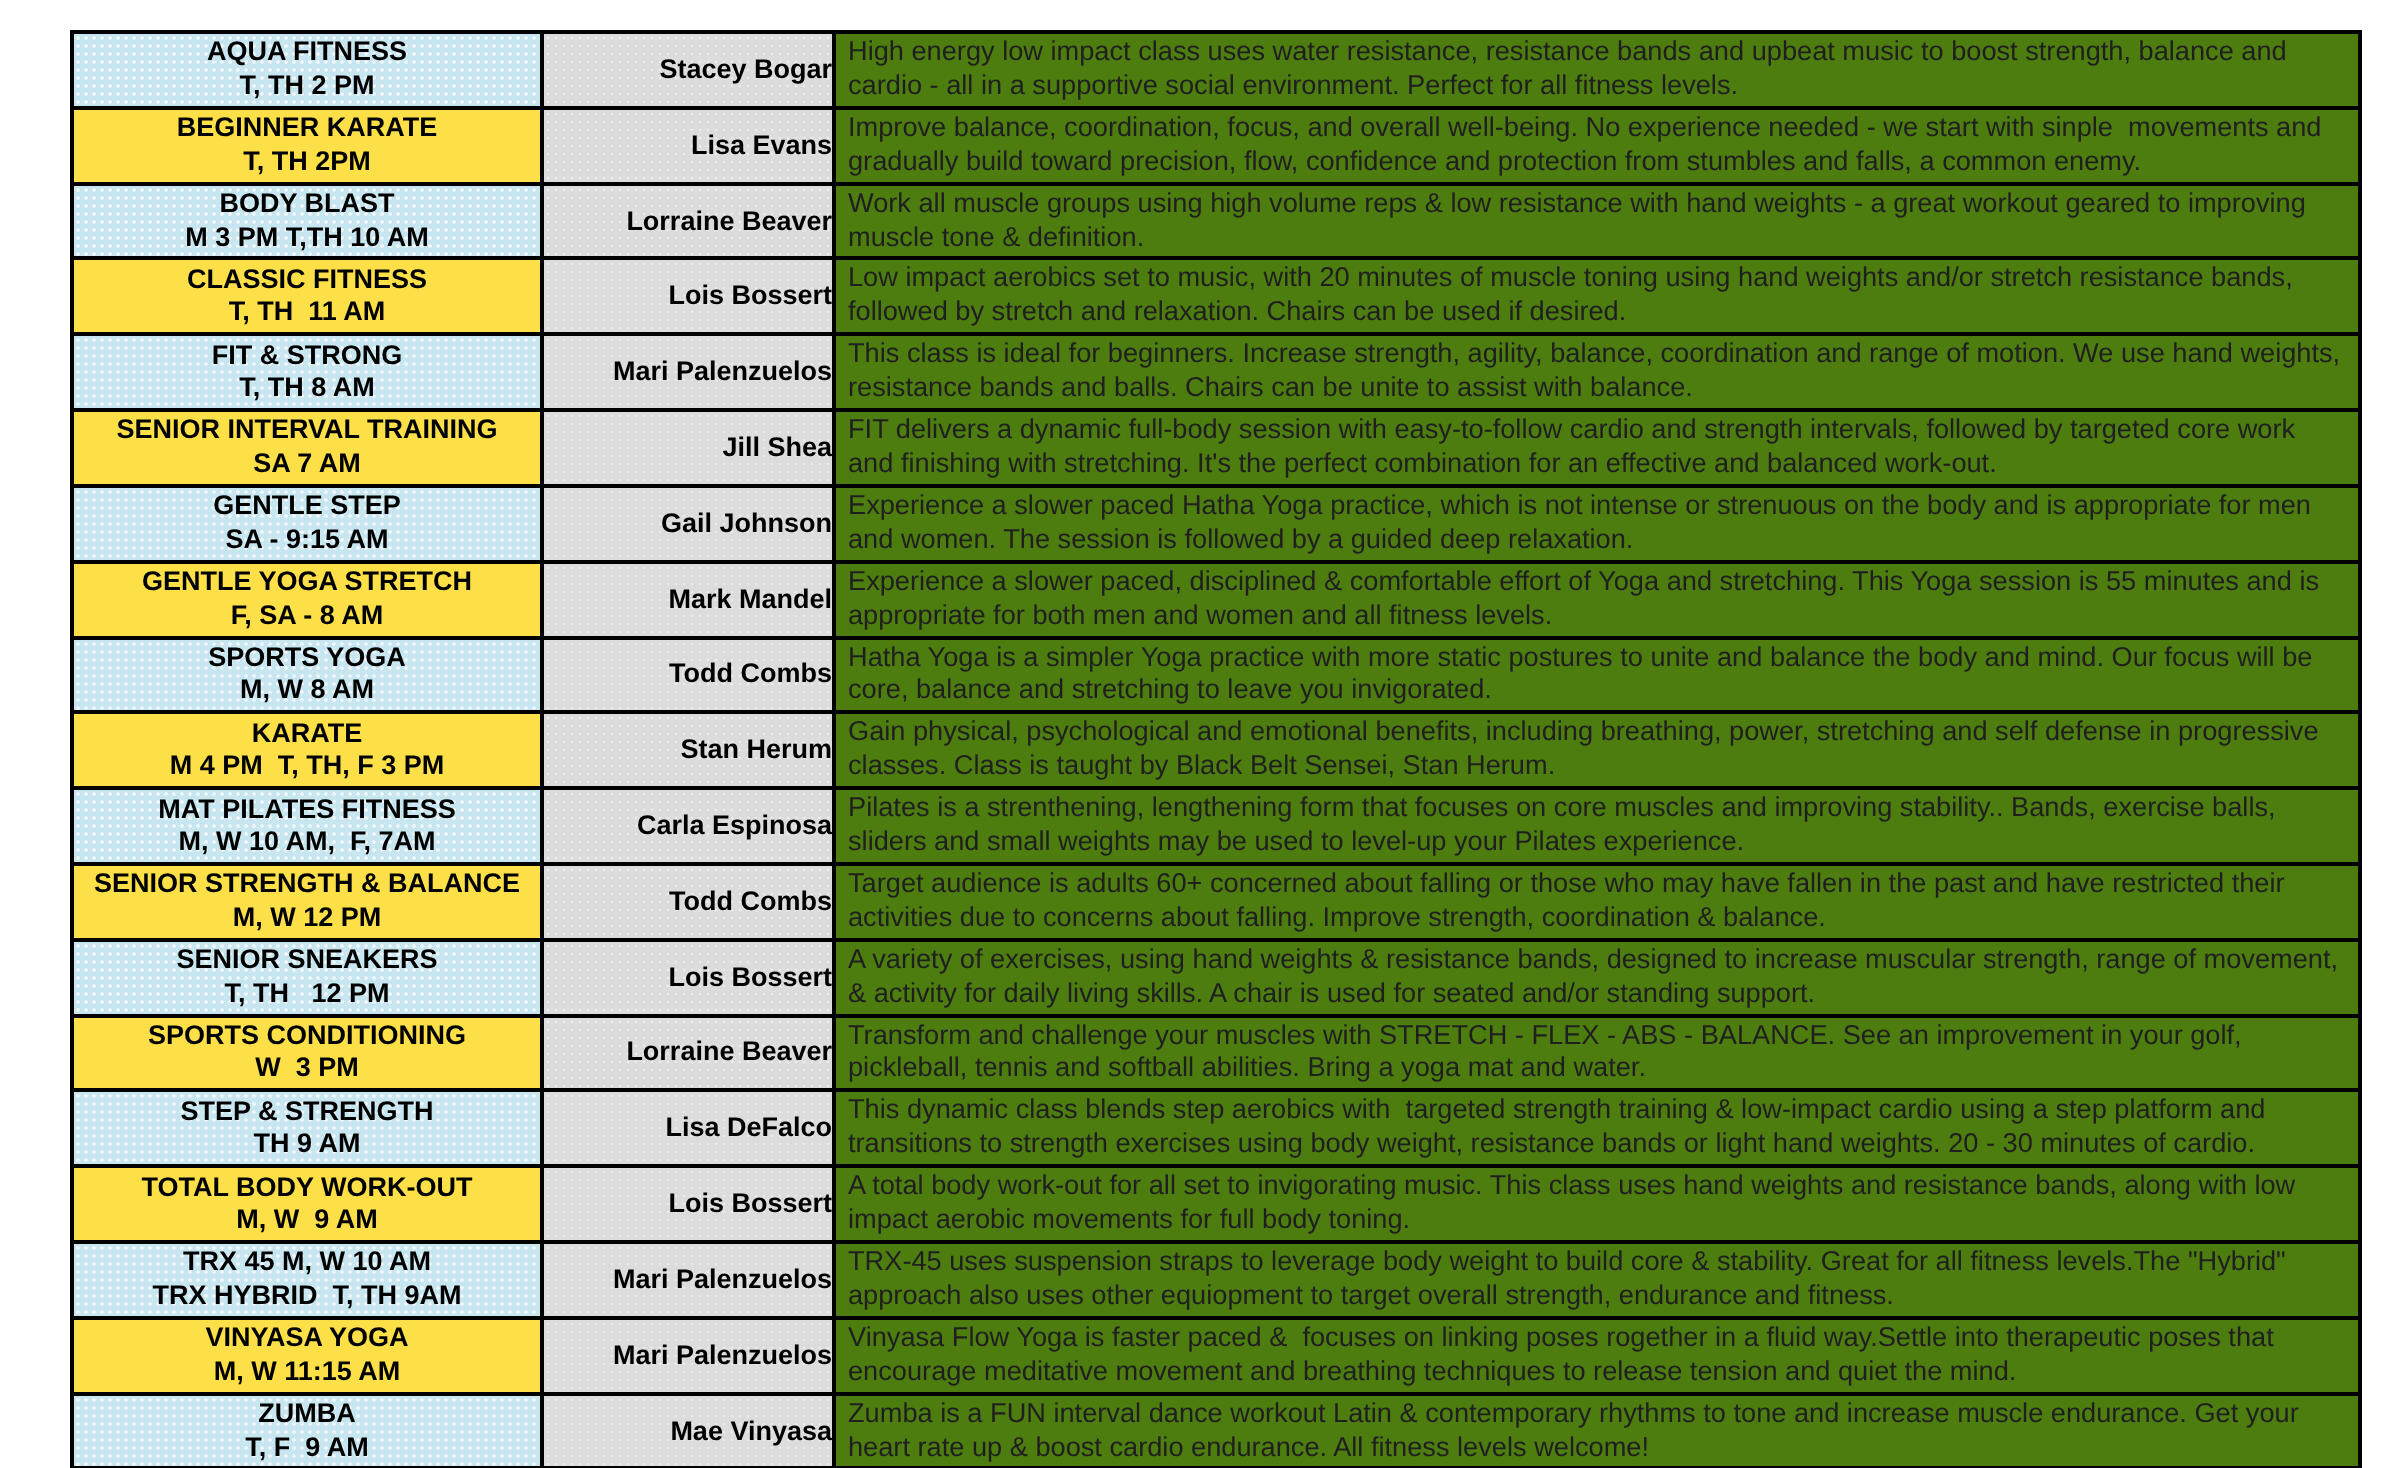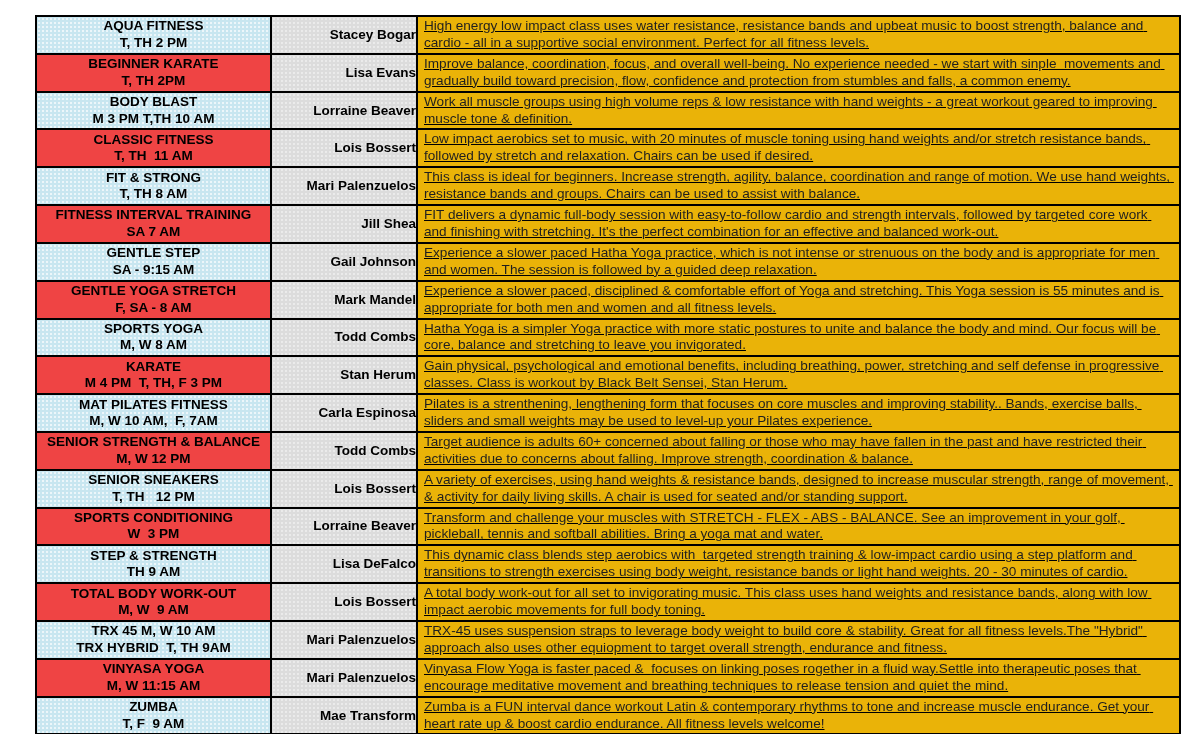--- a/index.html
+++ b/index.html
@@ -22,21 +22,21 @@
     border: 2px solid var(--border, #000);
   }
   td {
     border: 2px solid var(--border, #000);
     vertical-align: middle;
     padding: 0;
     overflow: hidden;
   }
   .class-cell {
     text-align: center;
-    background: #ef4444;
+    background: #fde047;
   }
   .class-cell.shaded {
     background-color: var(--shaded, #c8e6f0);
     background-image: radial-gradient(rgba(255,255,255,0.65) 0.8px, rgba(0,0,0,0) 0.9px);
     background-size: 4px 4px;
   }
   .class-name, .class-schedule {
     font-weight: bold;
     font-size: 13.5px;
     line-height: 16.5px;
@@ -47,22 +47,21 @@
     background-image: radial-gradient(rgba(255,255,255,0.45) 0.7px, rgba(0,0,0,0) 0.8px);
     background-size: 4px 4px;
     text-align: right;
   }
   .instructor-name {
     font-weight: bold;
     font-size: 13.5px;
     line-height: 16px;
   }
   .desc-cell {
-    background: #eab308;
-    text-decoration: underline;
+    background: #4d7c0f;
   }
   .desc-text {
     font-size: 13.6px;
     line-height: 16.9px;
     color: #1f1f1f;
     padding: 1px 6px 1px 6px;
     white-space: pre-wrap;
   }
 </style>
 </head>
@@ -125,26 +124,26 @@
   </tr>
       <tr class="row">
     <td class="class-cell shaded">
       <div class="class-name">FIT &amp; STRONG</div>
       <div class="class-schedule">T, TH 8 AM</div>
     </td>
     <td class="instructor-cell">
       <div class="instructor-name">Mari Palenzuelos</div>
     </td>
     <td class="desc-cell">
-      <div class="desc-text">This class is ideal for beginners. Increase strength, agility, balance, coordination and range of motion. We use hand weights, resistance bands and groups. Chairs can be used to assist with balance.</div>
-    </td>
-  </tr>
-      <tr class="row">
-    <td class="class-cell">
-      <div class="class-name">FITNESS INTERVAL TRAINING</div>
+      <div class="desc-text">This class is ideal for beginners. Increase strength, agility, balance, coordination and range of motion. We use hand weights, resistance bands and balls. Chairs can be unite to assist with balance.</div>
+    </td>
+  </tr>
+      <tr class="row">
+    <td class="class-cell">
+      <div class="class-name">SENIOR INTERVAL TRAINING</div>
       <div class="class-schedule">SA 7 AM</div>
     </td>
     <td class="instructor-cell">
       <div class="instructor-name">Jill Shea</div>
     </td>
     <td class="desc-cell">
       <div class="desc-text">FIT delivers a dynamic full-body session with easy-to-follow cardio and strength intervals, followed by targeted core work and finishing with stretching. It's the perfect combination for an effective and balanced work-out.</div>
     </td>
   </tr>
       <tr class="row">
@@ -185,21 +184,21 @@
   </tr>
       <tr class="row">
     <td class="class-cell">
       <div class="class-name">KARATE</div>
       <div class="class-schedule">M 4 PM  T, TH, F 3 PM</div>
     </td>
     <td class="instructor-cell">
       <div class="instructor-name">Stan Herum</div>
     </td>
     <td class="desc-cell">
-      <div class="desc-text">Gain physical, psychological and emotional benefits, including breathing, power, stretching and self defense in progressive classes. Class is workout by Black Belt Sensei, Stan Herum.</div>
+      <div class="desc-text">Gain physical, psychological and emotional benefits, including breathing, power, stretching and self defense in progressive classes. Class is taught by Black Belt Sensei, Stan Herum.</div>
     </td>
   </tr>
       <tr class="row">
     <td class="class-cell shaded">
       <div class="class-name">MAT PILATES FITNESS</div>
       <div class="class-schedule">M, W 10 AM,  F, 7AM</div>
     </td>
     <td class="instructor-cell">
       <div class="instructor-name">Carla Espinosa</div>
     </td>
@@ -290,20 +289,20 @@
     <td class="desc-cell">
       <div class="desc-text">Vinyasa Flow Yoga is faster paced &amp;  focuses on linking poses rogether in a fluid way.Settle into therapeutic poses that encourage meditative movement and breathing techniques to release tension and quiet the mind.</div>
     </td>
   </tr>
       <tr class="row">
     <td class="class-cell shaded">
       <div class="class-name">ZUMBA</div>
       <div class="class-schedule">T, F  9 AM</div>
     </td>
     <td class="instructor-cell">
-      <div class="instructor-name">Mae Transform</div>
+      <div class="instructor-name">Mae Vinyasa</div>
     </td>
     <td class="desc-cell">
       <div class="desc-text">Zumba is a FUN interval dance workout Latin &amp; contemporary rhythms to tone and increase muscle endurance. Get your heart rate up &amp; boost cardio endurance. All fitness levels welcome!</div>
     </td>
   </tr>
     </tbody>
 </table>
 
 </body></html>

